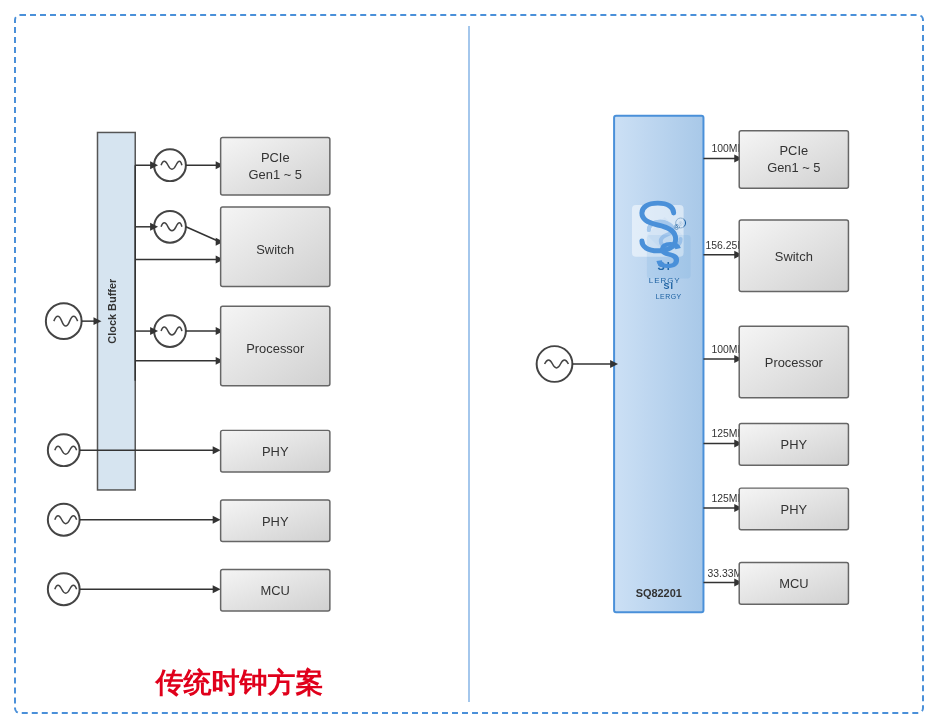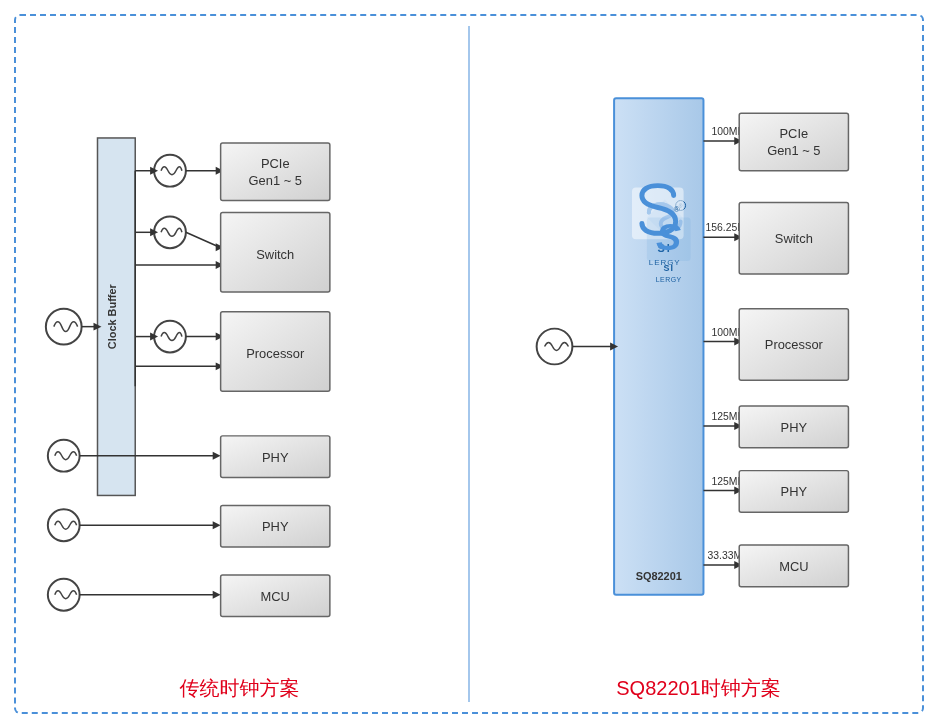--- a/index.html
+++ b/index.html
@@ -44,22 +44,22 @@
       background: #4a90d9;
       margin: 0 5px;
       opacity: 0.5;
     }
     .diagram-area {
       flex: 1;
       width: 100%;
       position: relative;
     }
     .panel-title {
-      font-size: 20px;
-      font-weight: normal;
+      font-size: 28px;
+      font-weight: bold;
       color: #e0001b;
       margin-top: 8px;
       text-align: left;
     }
 
     
     .svg-overlay {
       position: absolute;
       top: 0; left: 0;
       width: 100%;
@@ -263,15 +263,14 @@
           <rect x="8" y="10" width="44" height="44" fill="#4a90d9" opacity="0.12" rx="3"></rect>
 
           <text x="30" y="43" fill="#4a90d9" font-size="38" text-anchor="middle" font-family="Arial" font-weight="bold" font-style="italic">S</text>
 
           <text x="30" y="64" fill="#1a5fa0" font-size="9" text-anchor="middle" font-family="Arial" font-weight="bold" letter-spacing="1">SI</text>
           <text x="30" y="75" fill="#1a5fa0" font-size="7" text-anchor="middle" font-family="Arial" letter-spacing="0.5">LERGY</text>
         </g>
 
       </svg>
     </div>
-    <div class="panel-title">SQ82201时钟方案</div>
   </div>
 </div>
 
 </body></html>

